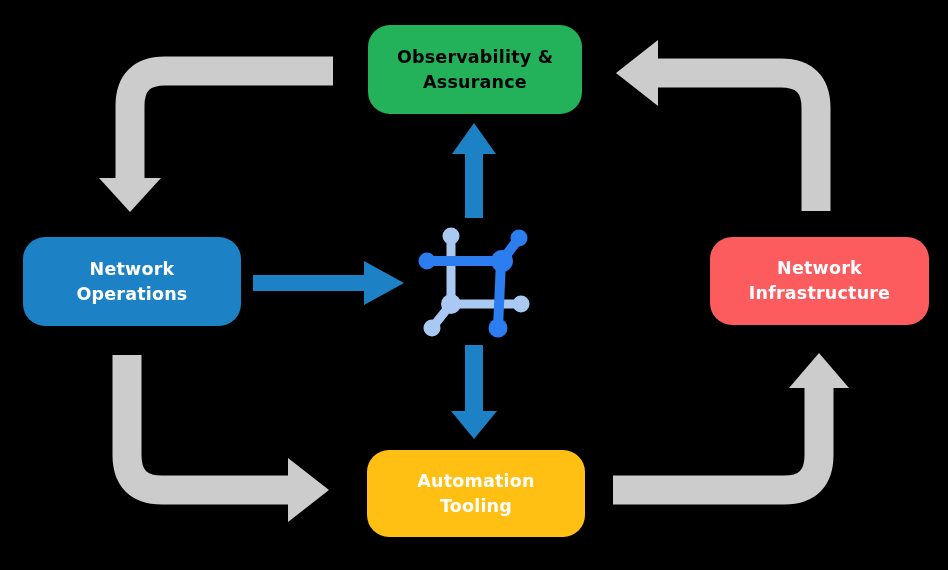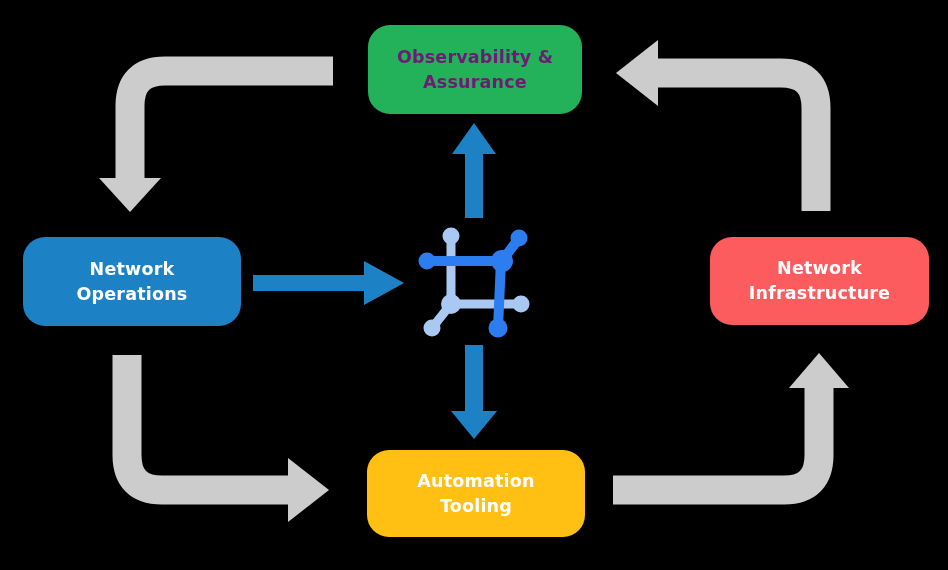--- a/index.html
+++ b/index.html
@@ -96,21 +96,21 @@
       <line class="icon-line-dark" x1="12" y1="39" x2="86" y2="39" stroke="#2B7DF0"></line>
       <line class="icon-line-dark" x1="87" y1="39" x2="104" y2="16" stroke="#2B7DF0"></line>
       <line class="icon-line-dark" x1="86" y1="39" x2="83" y2="106" stroke="#2B7DF0"></line>
       <circle cx="12" cy="39" r="8.5" fill="#2B7DF0"></circle>
       <circle cx="104" cy="16" r="8.5" fill="#2B7DF0"></circle>
       <circle cx="87" cy="39" r="11" fill="#2B7DF0"></circle>
       <circle cx="83" cy="106" r="9.5" fill="#2B7DF0"></circle>
     </g>
   </svg>
 
-  <div class="node node-observability" style="background-color: rgb(35, 177, 90); color: #701a75; align-items: center;">
+  <div class="node node-observability" style="background-color: rgb(35, 177, 90); color: #000000; align-items: center;">
     <span>Observability &amp;
 Assurance</span>
   </div>
 
   <div class="node node-operations" style="background-color: rgb(29, 130, 197); color: rgb(255, 255, 255);">
     <span>Network
 Operations</span>
   </div>
 
   <div class="node node-infrastructure" style="background-color: rgb(253, 92, 94); color: rgb(255, 255, 255);">

